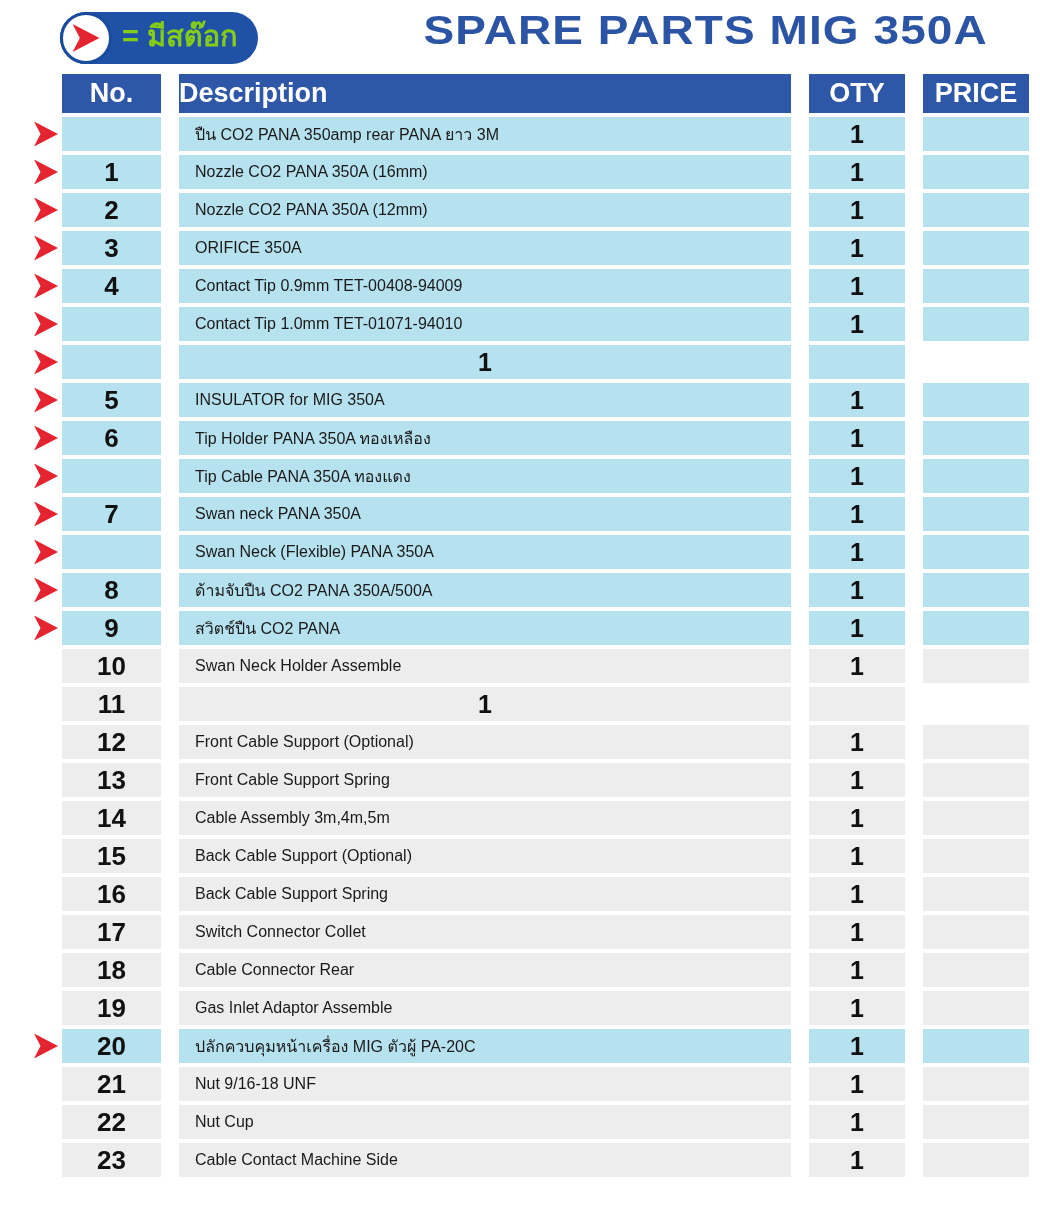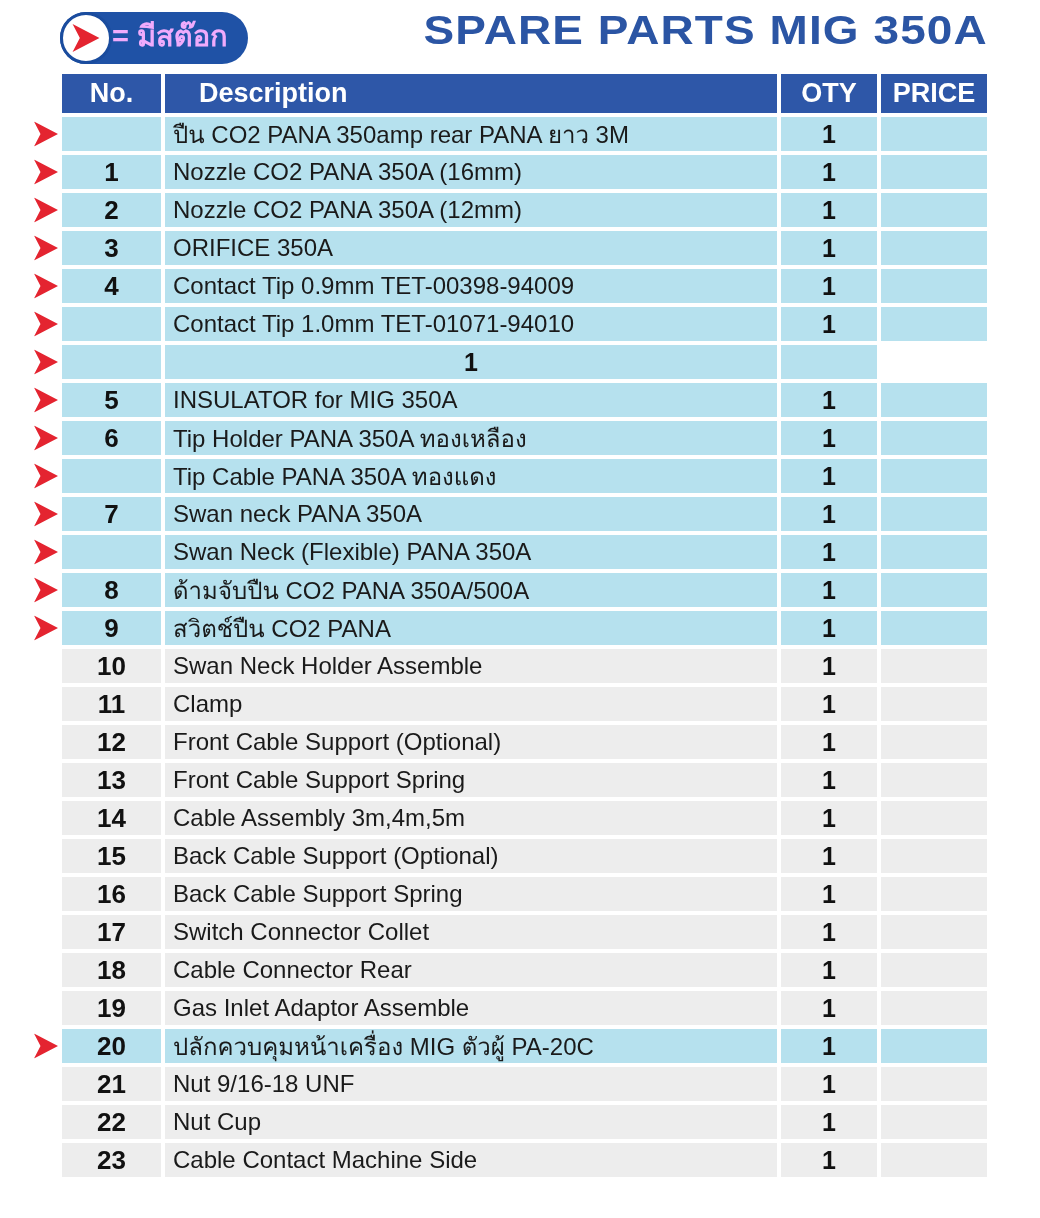--- a/index.html
+++ b/index.html
@@ -23,23 +23,24 @@
   }
   .badge-circle {
     width:52px; height:52px;
     background:#ffffff;
     border:3px solid var(--ring-blue,#1a4c9e);
     border-radius:50%;
     display:flex; align-items:center; justify-content:center;
     flex:0 0 auto;
   }
   .badge-label {
-    color:#f0abfc;
+    color:#84cc16;
     font-size:29px;
     font-weight:bold;
+    margin-left:10px;
     white-space:nowrap;
     line-height:1;
     padding-bottom:4px;
   }
 
   
   .page-title {
     position:absolute;
     right:52px; top:10px;
     color:var(--title-blue,#2b55a4);
@@ -54,44 +55,44 @@
 
   
   .parts-table {
     position:absolute;
     left:62px; top:74px;
     width:925px;
   }
   .thead, .trow {
     display:grid;
     grid-template-columns:99px 612px 96px 106px;
-    column-gap:4px;
+    column-gap:18px;
     margin-bottom:4px;
   }
   .thead { height:39px; }
   .thead > div {
     background:var(--header-blue,#2e57a8);
     color:#ffffff;
     font-weight:bold;
     font-size:27px;
     display:flex; align-items:center; justify-content:center;
     line-height:1;
   }
-  .thead .h-desc { justify-content:flex-start; padding-left:34px; }
+  .thead .h-desc { justify-content:flex-start; }
 
   .trow { height:34px; position:relative; }
   .trow > div {
     display:flex; align-items:center;
     background:var(--plain-row,#ededed);
     overflow:hidden;
   }
   .trow.stock > div { background:var(--stock-row,#b6e1ee); }
 
   .c-no  { justify-content:center; font-weight:bold; font-size:26px; color:#111111; }
-  .c-desc{ padding-left:8px; font-size:24px; color:#1a1a1a; white-space:nowrap; }
+  .c-desc{ padding-left:16px; font-size:16px; color:#1a1a1a; white-space:nowrap; }
   .c-qty { justify-content:center; font-weight:bold; font-size:25px; color:#111111; }
   .c-price { }
 
   .row-arrow {
     position:absolute;
     left:-28px; top:50%;
     transform:translateY(-50%);
     width:24px; height:25px;
     display:none;
     line-height:0;
@@ -171,21 +172,21 @@
       <div class="c-price"></div>
     </div>
 
     <div class="trow stock">
       <span class="row-arrow">
         <svg width="24" height="25" viewBox="0 0 24 25">
           <polygon class="dart" points="0,0 24,12.5 0,25 6.5,12.5"></polygon>
         </svg>
       </span>
       <div class="c-no">4</div>
-      <div class="c-desc">Contact Tip 0.9mm TET-00398-94009</div>
+      <div class="c-desc">Contact Tip 0.9mm TET-00408-94009</div>
       <div class="c-qty">1</div>
       <div class="c-price"></div>
     </div>
 
     <div class="trow stock">
       <span class="row-arrow">
         <svg width="24" height="25" viewBox="0 0 24 25">
           <polygon class="dart" points="0,0 24,12.5 0,25 6.5,12.5"></polygon>
         </svg>
       </span>
@@ -294,21 +295,20 @@
 
       <div class="c-no">10</div>
       <div class="c-desc">Swan Neck Holder Assemble</div>
       <div class="c-qty">1</div>
       <div class="c-price"></div>
     </div>
 
     <div class="trow">
 
       <div class="c-no">11</div>
-      <div class="c-desc">Clamp</div>
       <div class="c-qty">1</div>
       <div class="c-price"></div>
     </div>
 
     <div class="trow">
 
       <div class="c-no">12</div>
       <div class="c-desc">Front Cable Support (Optional)</div>
       <div class="c-qty">1</div>
       <div class="c-price"></div>

